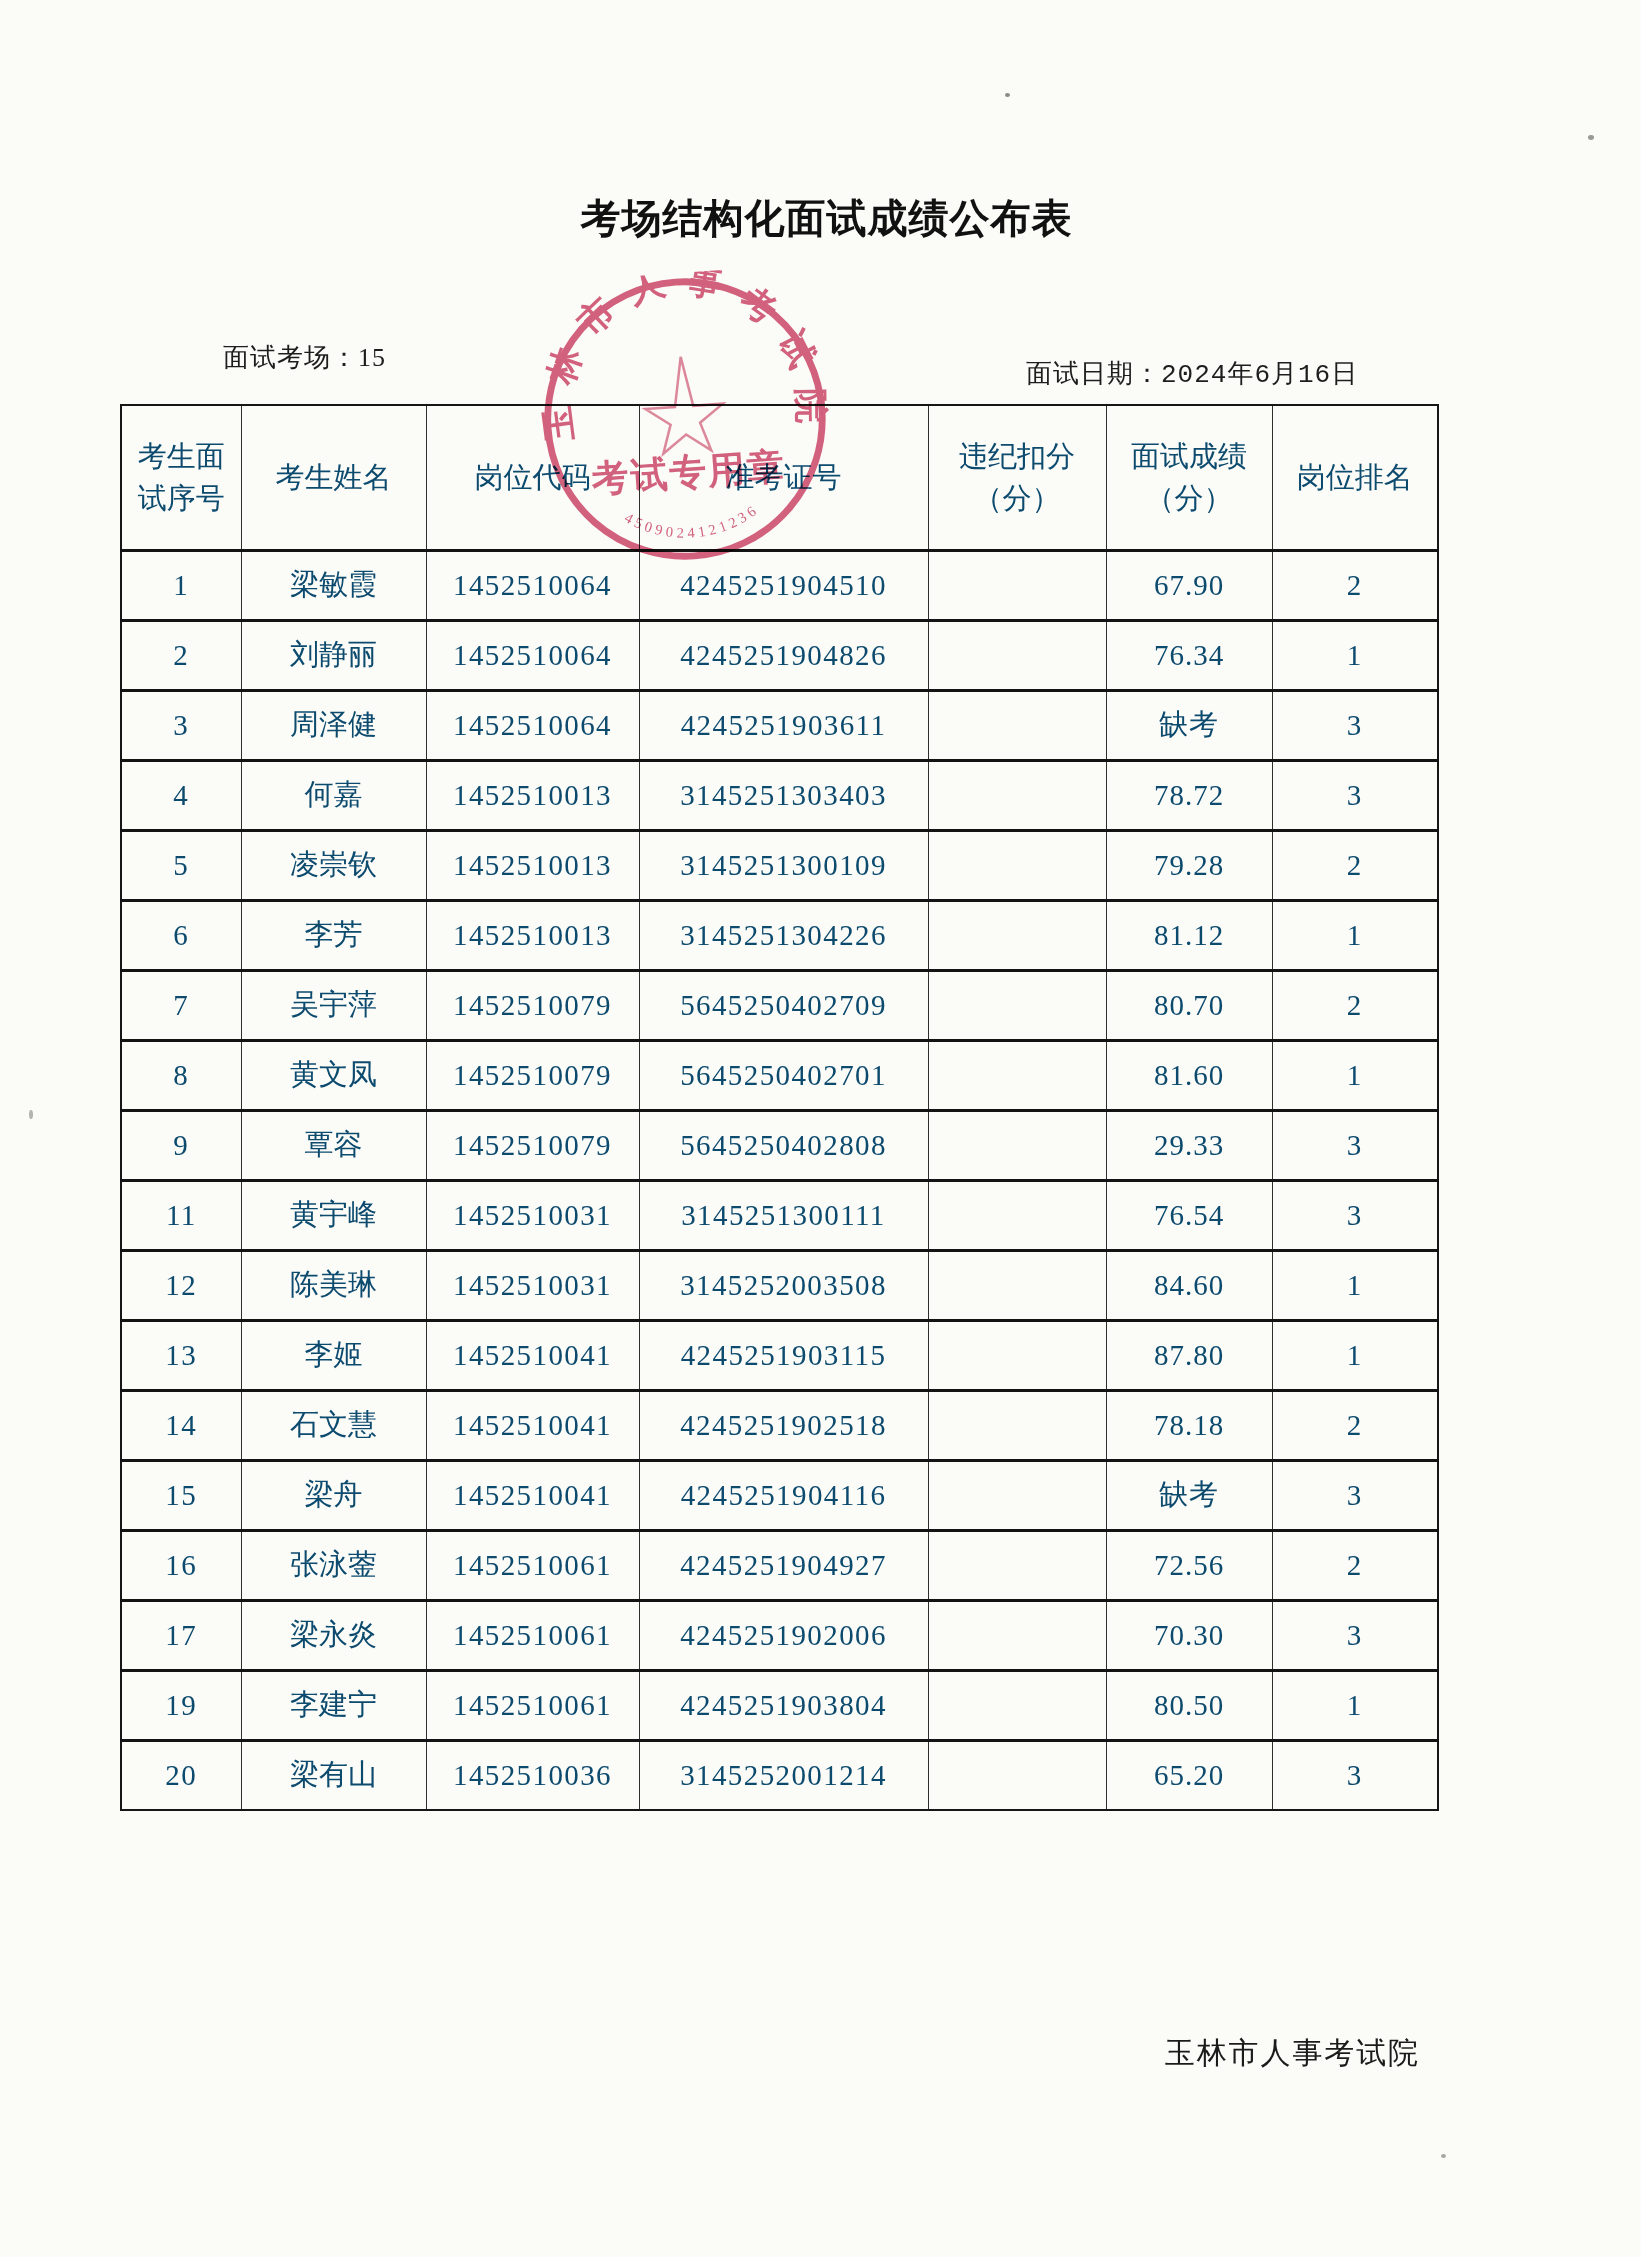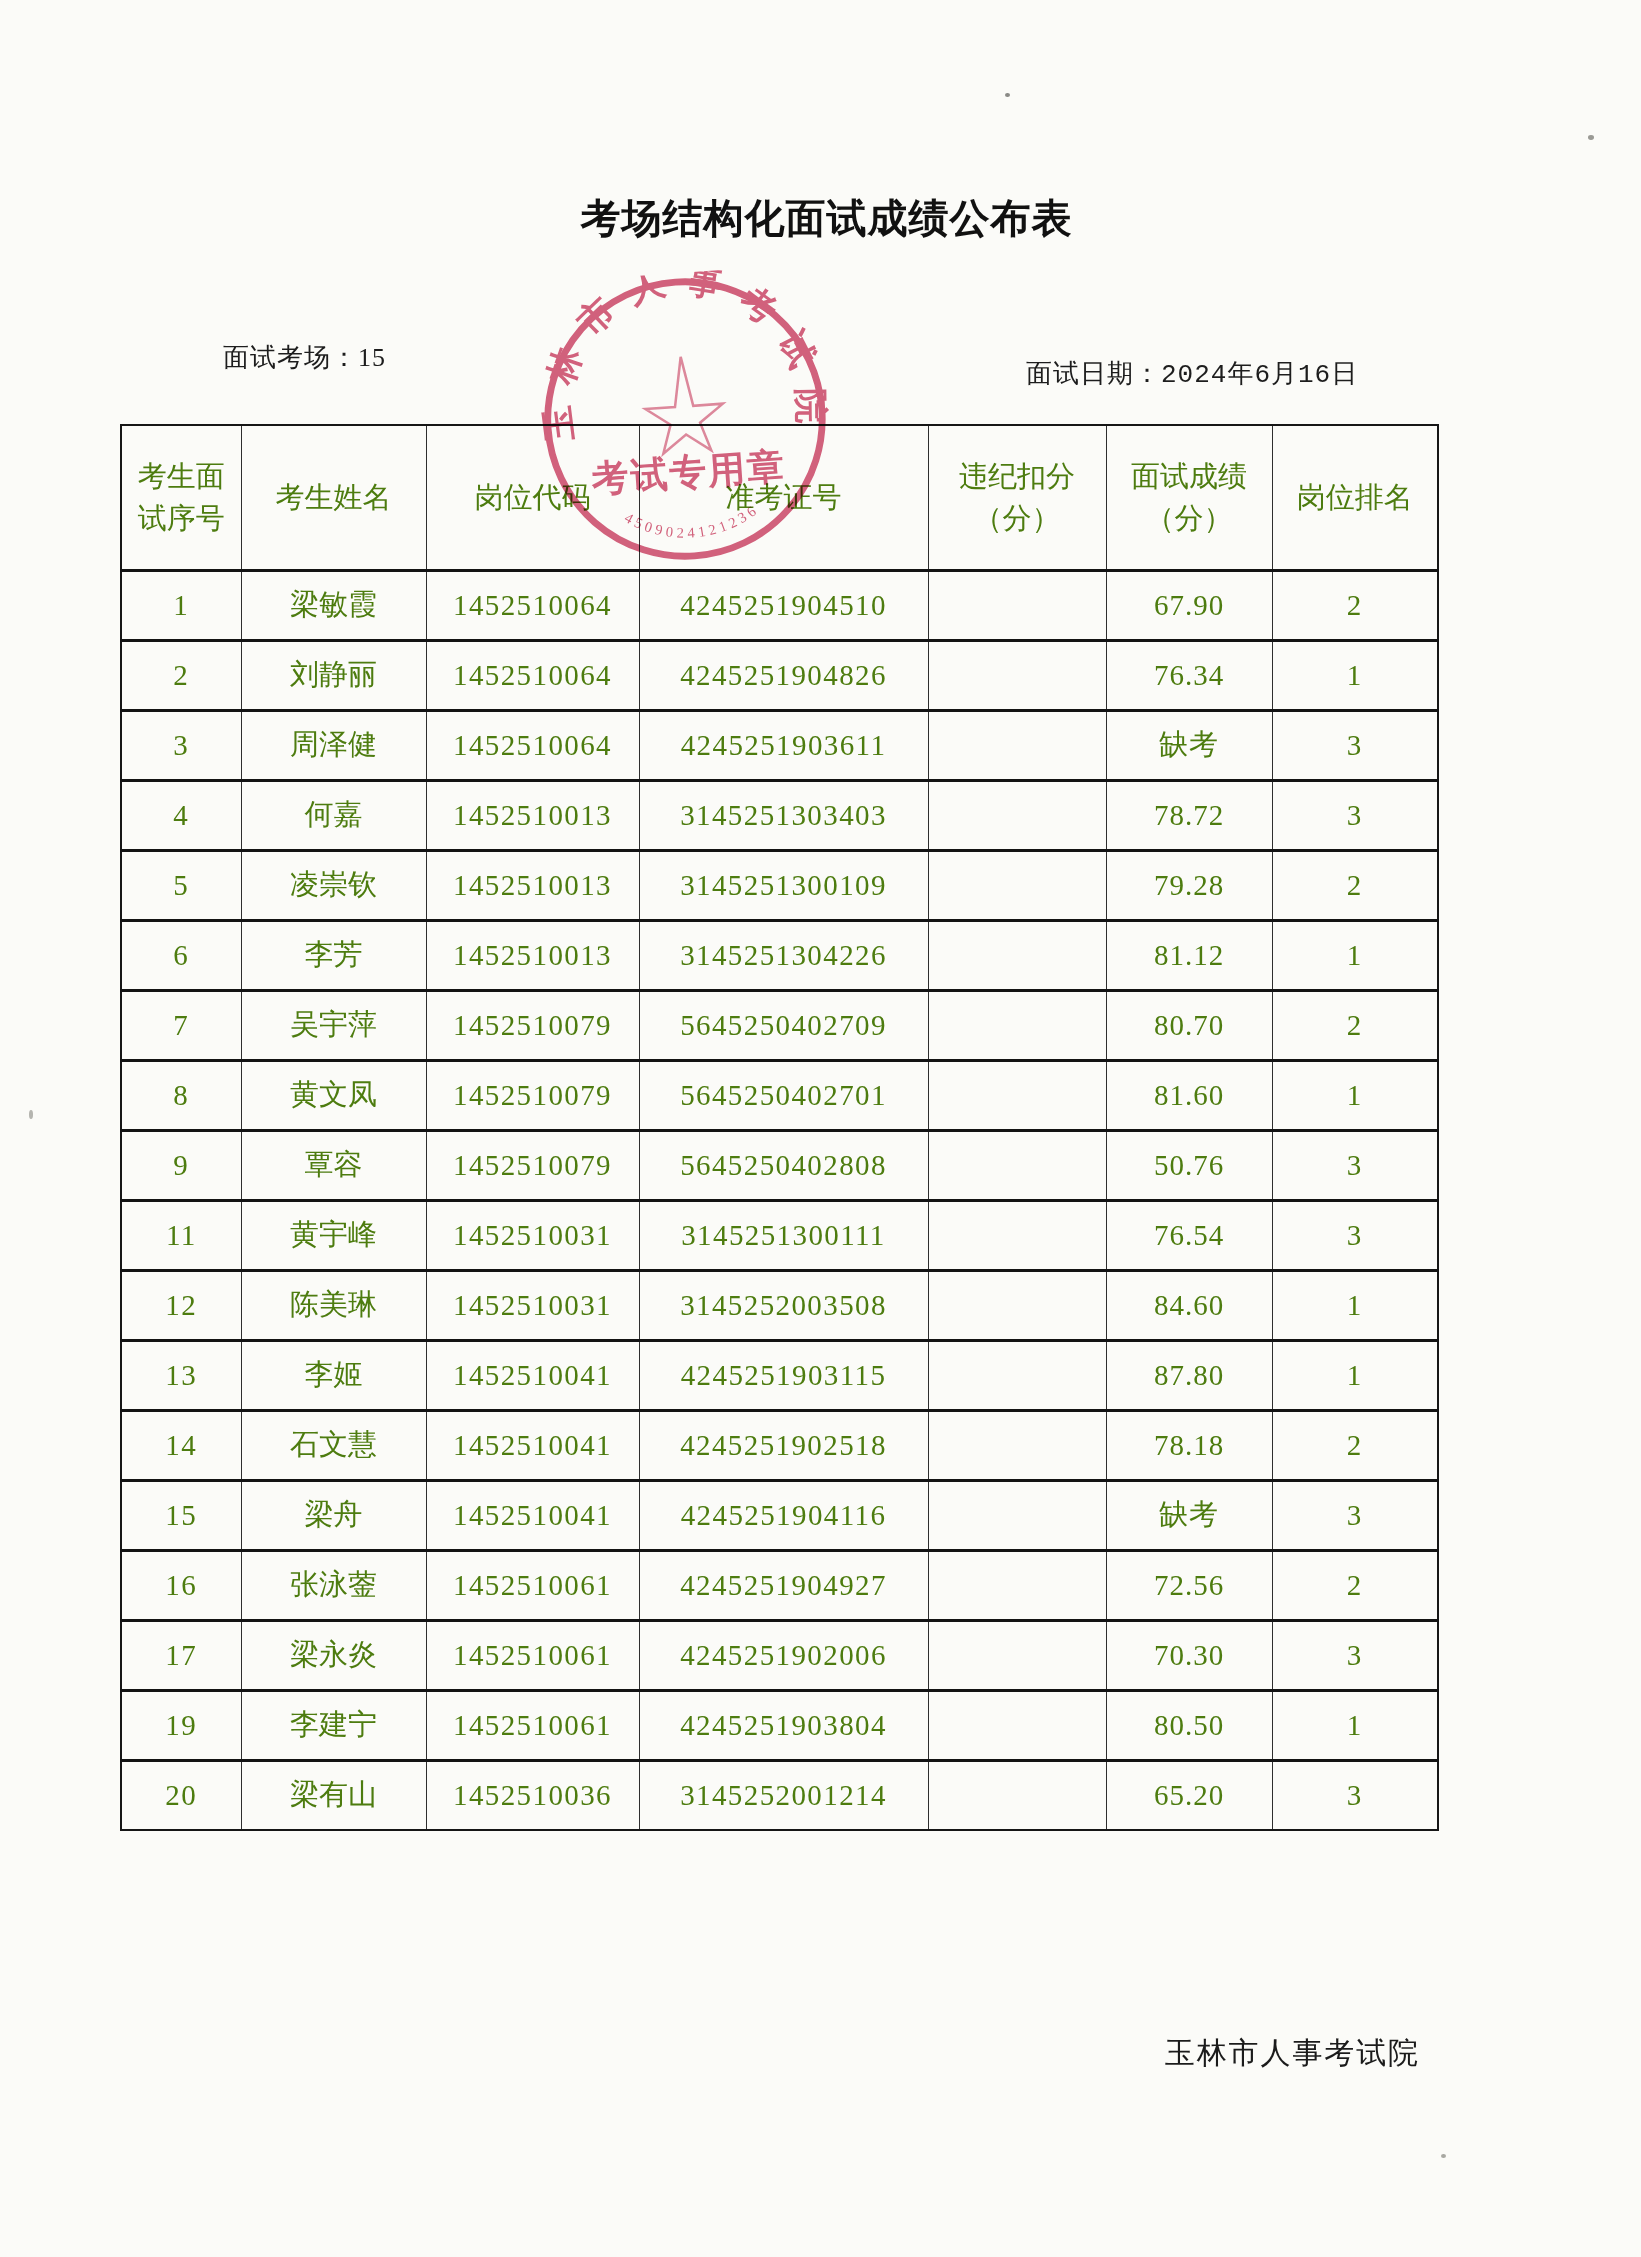--- a/index.html
+++ b/index.html
@@ -16,24 +16,24 @@
   .page-title{
     position:absolute;left:0;right:0;top:191px;
     margin:0;text-align:center;
     font-size:40px;font-weight:700;letter-spacing:1px;
     color:#111;
   }
   .meta-row{position:absolute;left:0;right:0;top:340px;height:42px;font-size:26px;}
   .meta-venue{position:absolute;left:223px;top:0;letter-spacing:1px;}
   .meta-date{position:absolute;left:1026px;top:16px;letter-spacing:1px;font-family:Liberation Mono, monospace;}
   table.score-table{
-    position:absolute;left:120px;top:424px;
+    position:absolute;left:120px;top:404px;
     width:1317px;
     border-collapse:collapse;table-layout:fixed;
-    font-size:29px;color:#4d7c0f;
+    font-size:29px;color:#0c4a6e;
   }
   table.score-table th,
   table.score-table td{
     border-left:1.9px solid #2e2e2e;
     border-right:1.9px solid #2e2e2e;
     text-align:center;vertical-align:middle;
     padding:0 5.8px;overflow:hidden;
     font-weight:normal;
   }
   table.score-table{border:2.9px solid #161616;}
@@ -189,21 +189,21 @@
       <td></td>
       <td class="score">81.60</td>
       <td class="num">1</td>
     </tr>
         <tr>
       <td class="num">9</td>
       <td>覃容</td>
       <td class="num">1452510079</td>
       <td class="num">5645250402808</td>
       <td></td>
-      <td class="score">50.76</td>
+      <td class="score">29.33</td>
       <td class="num">3</td>
     </tr>
         <tr>
       <td class="num">11</td>
       <td>黄宇峰</td>
       <td class="num">1452510031</td>
       <td class="num">3145251300111</td>
       <td></td>
       <td class="score">76.54</td>
       <td class="num">3</td>

